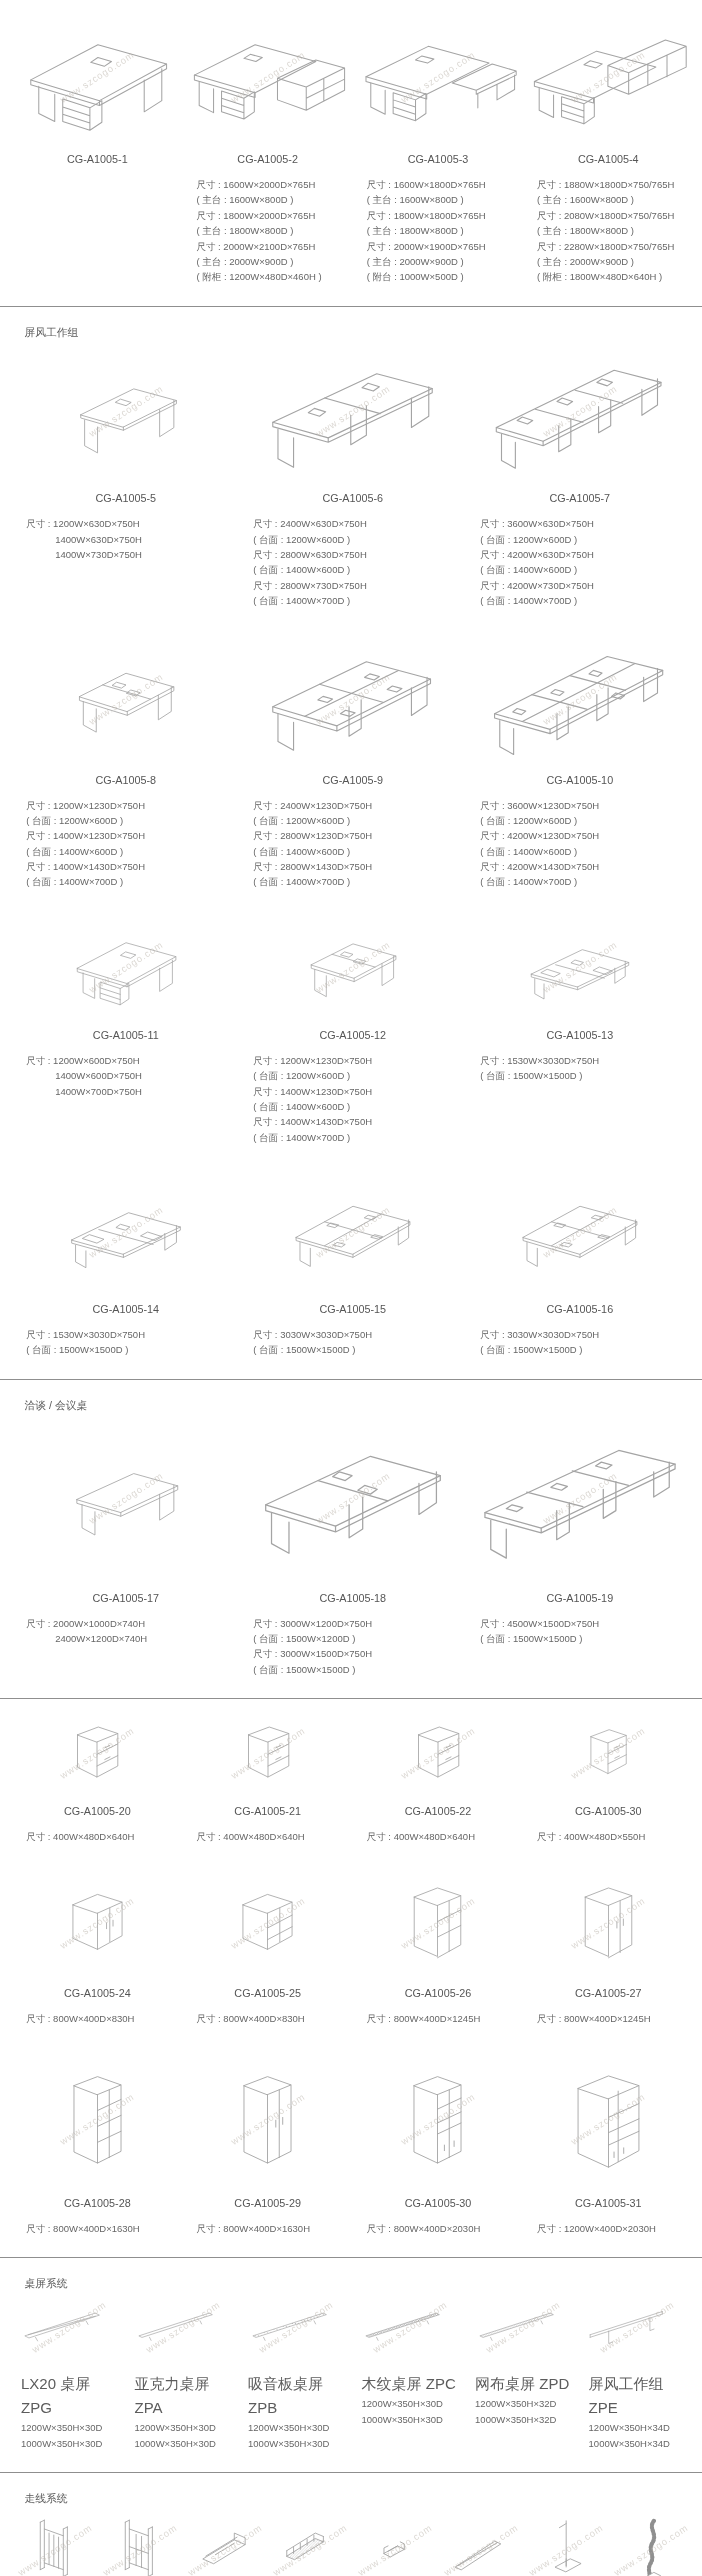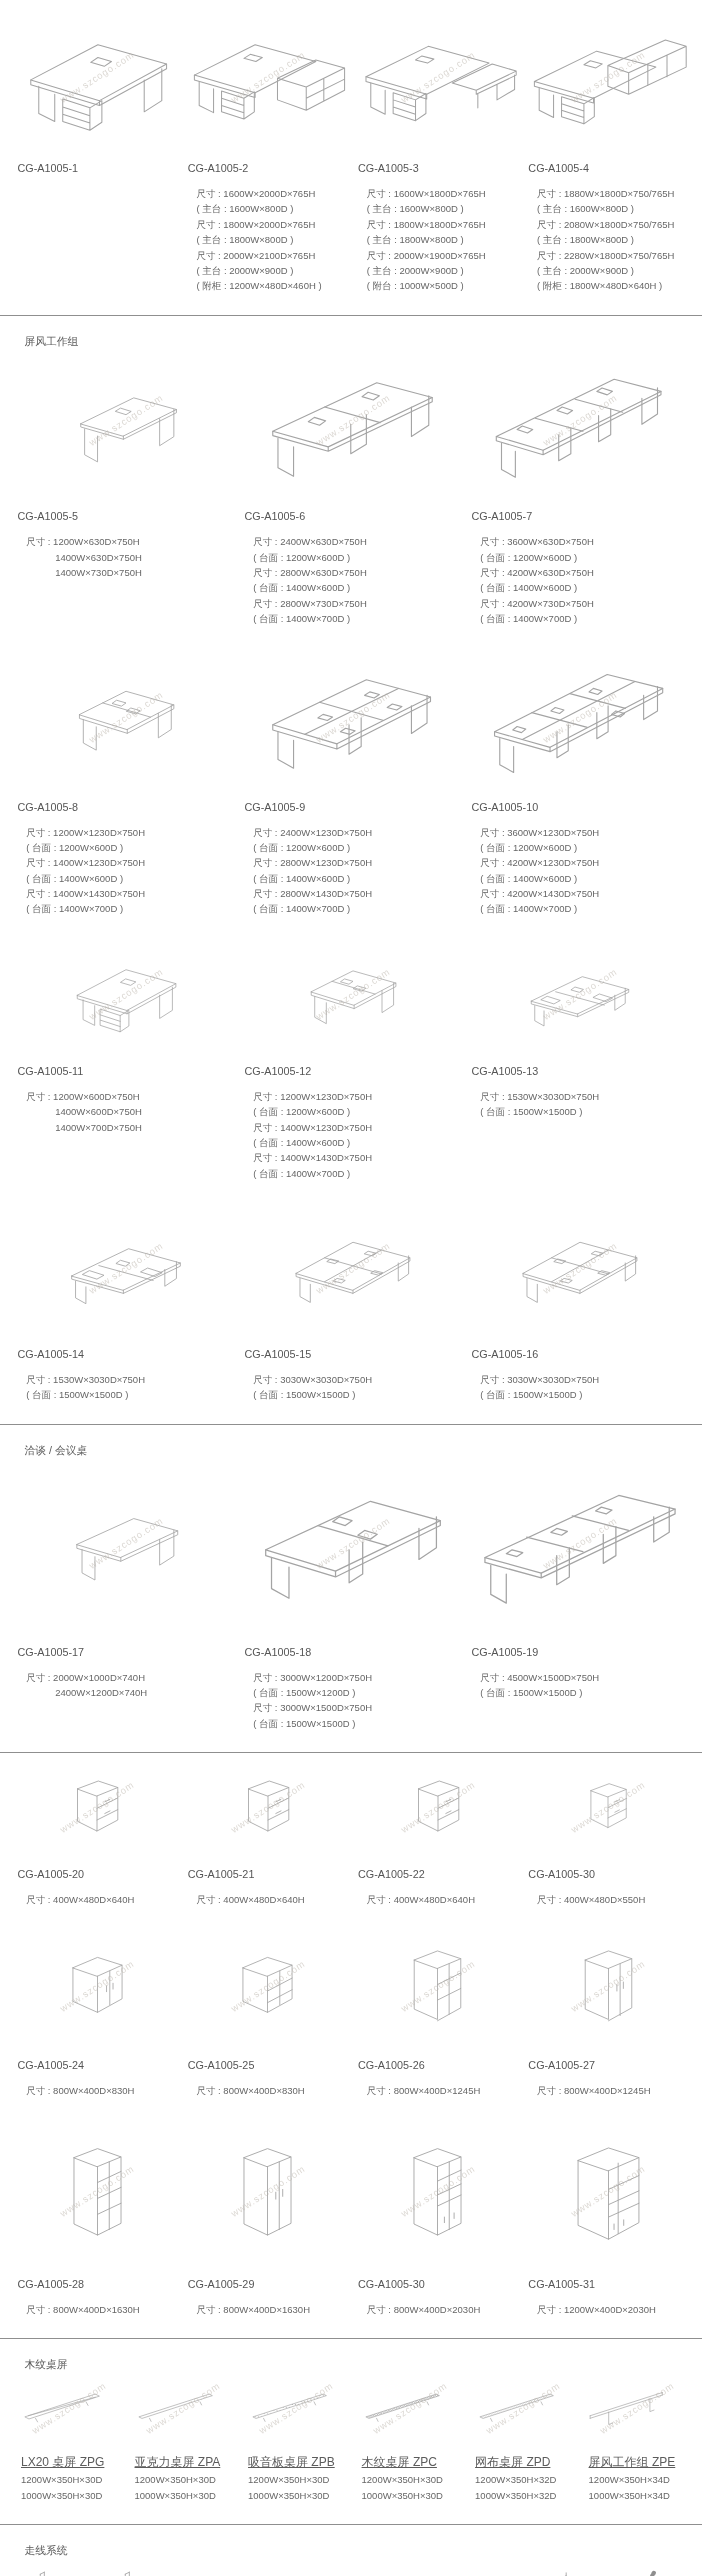--- a/index.html
+++ b/index.html
@@ -19,24 +19,24 @@
   .fe{height:130px;} .fw1{height:140px;} .fw2{height:128px;} .fw3{height:102px;} .fw4{height:121px;}
   .fm{height:166px;} .fc1{height:83px;} .fc2{height:106px;} .fc3{height:133px;}
   .fs{height:69px;} .fk{height:85px;}
   .wm{position:absolute;left:50%;top:50%;transform:translate(-50%,-50%) rotate(-33deg);
       font-size:9.5px;color:#b9b2a8;opacity:.5;letter-spacing:0.9px;white-space:nowrap;pointer-events:none;}
   svg.dw{stroke:#a4a4a4;fill:none;stroke-width:1.3;stroke-linejoin:round;stroke-linecap:round;}
   .sv-lg{width:185px;height:130px;} .sv-md{width:166px;height:121px;} .sv-sm{width:132px;height:97px;}
   .sv-xs{width:116px;height:87px;} .sv-mt{width:194px;height:146px;}
   .sv-cb1{width:78px;height:66px;} .sv-cb2{width:81px;height:97px;} .sv-cb3{width:83px;height:127px;}
   .sv-scr{width:109px;height:50px;} .sv-kb{width:61px;height:76px;}
-  .pname{font-size:10.8px;color:#555;margin-top:20px;}
+  .pname{text-align:center;font-size:10.8px;color:#555;margin-top:11px;}
   .dims{margin-top:12px;font-size:9.5px;color:#666;line-height:1.62;padding-left:8.7px;}
   .dims .dim.ind{padding-left:29px;}
-  .sname{font-size:12px;color:#5c5c5c;margin-top:10.4px;padding-left:3.5px;line-height:1.6;text-decoration:underline;}
+  .sname{font-size:15px;color:#5c5c5c;margin-top:10.4px;padding-left:3.5px;line-height:1.6;}
   .dims2{font-size:9.5px;color:#666;line-height:1.62;padding-left:3.5px;}
 </style>
 </head>
 <body>
 
 <svg width="0" height="0" style="position:absolute" aria-hidden="true">
 <defs>
 <pattern id="p-dot" width="6" height="6" patternUnits="userSpaceOnUse">
         <circle cx="2" cy="2" r="0.9" fill="#9b9b9b"></circle>
       </pattern>
@@ -757,21 +757,21 @@
         </div>
         <div class="pname">CG-A1005-31</div>
         <div class="dims">
             <div class="dim">尺寸 : 1200W×400D×2030H</div>
           </div>
       </div>
     </div>
   </div>
 
   <div class="sec">
-    <div class="sec-title">木纹桌屏</div>
+    <div class="sec-title">桌屏系统</div>
     <div class="grid g6">
       <div class="card">
         <div class="fig fs">
           <span class="wm">www.szcogo.com</span>
           <svg class="dw sv-scr" viewBox="0 0 200 90">
               <use href="#s-scr-frame"></use>
             </svg>
         </div>
         <div class="sname">LX20 桌屏 ZPG</div>
         <div class="dims2">

